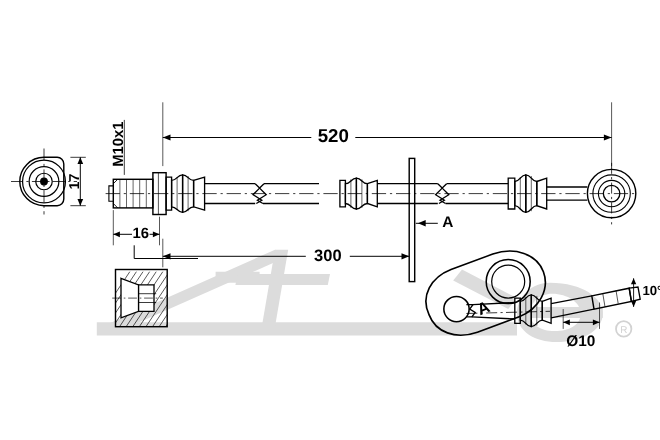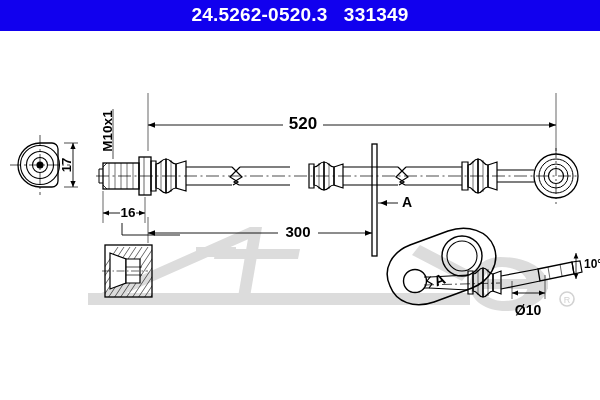--- a/index.html
+++ b/index.html
@@ -55,23 +55,20 @@
     width: 600px;
     height: 369px;
     pointer-events: none;
   }
 </style>
 </head>
 <body>
 
 <div id="screen">
 
-  <div id="header-bar">
-    <div id="header-title">24.5262-0520.3   331349</div>
-  </div>
 
   <div id="watermark">
     <svg width="600" height="369" viewBox="0 0 600 369" xmlns="http://www.w3.org/2000/svg">
       <g opacity="1">
 
         <g fill="#dcdcdc">
 
           <path d="M 88 268 L 250 196 L 262 202 L 104 272 Z"></path>
           <path d="M 196 216 L 236 216 L 236 226 L 196 226 Z"></path>
           <path d="M 88 262 L 330 262 L 330 274 L 88 274 Z"></path>

